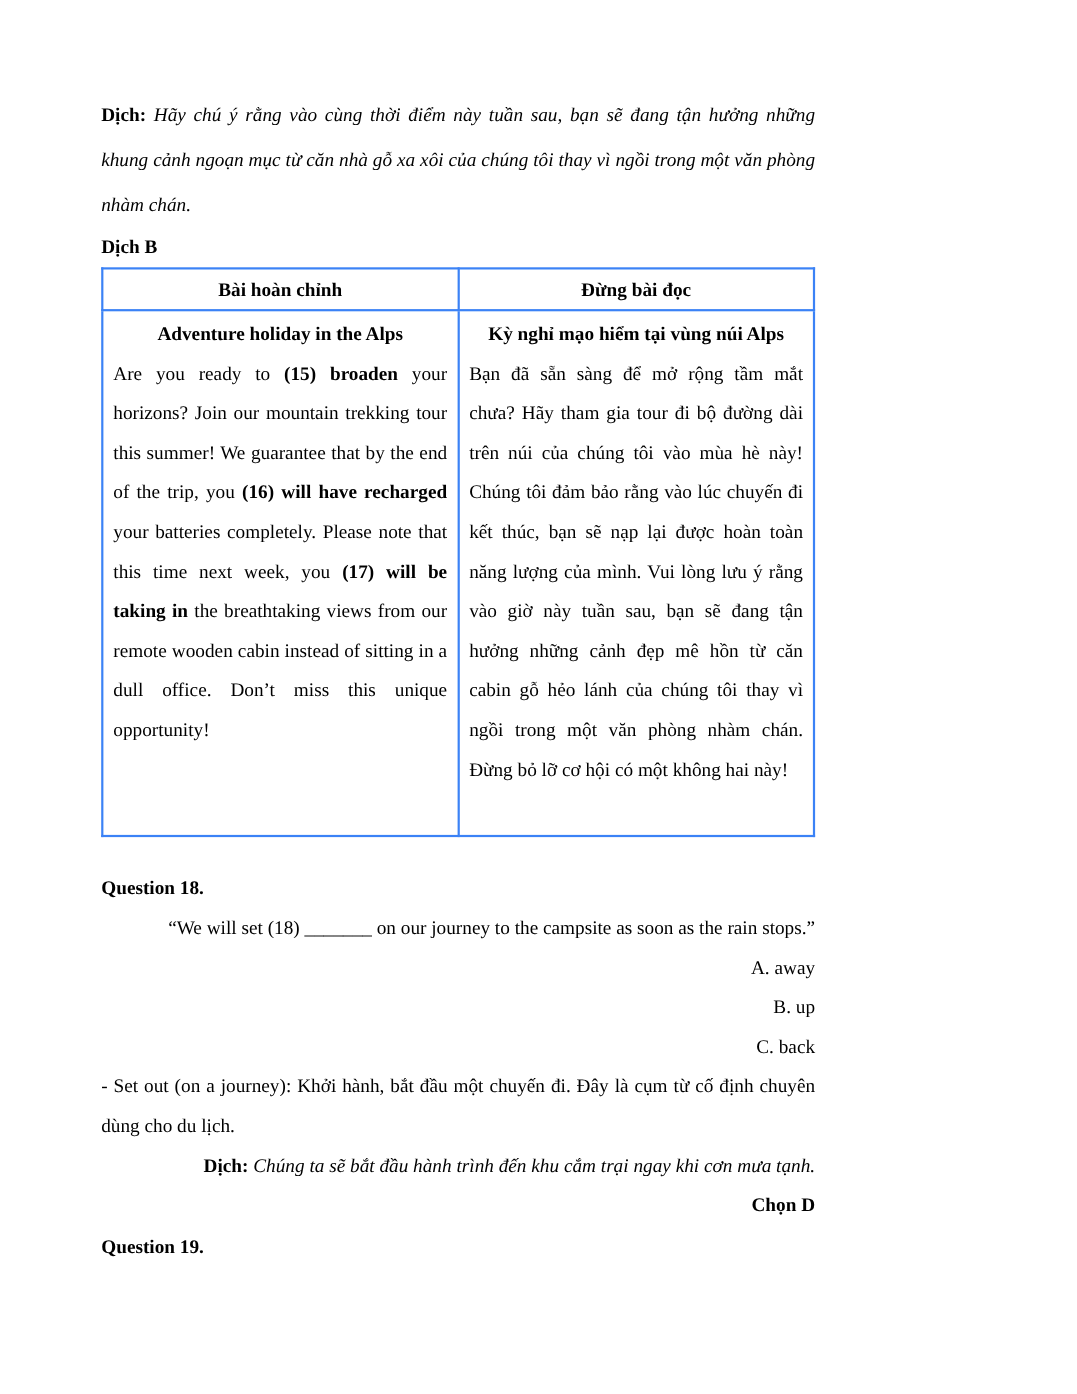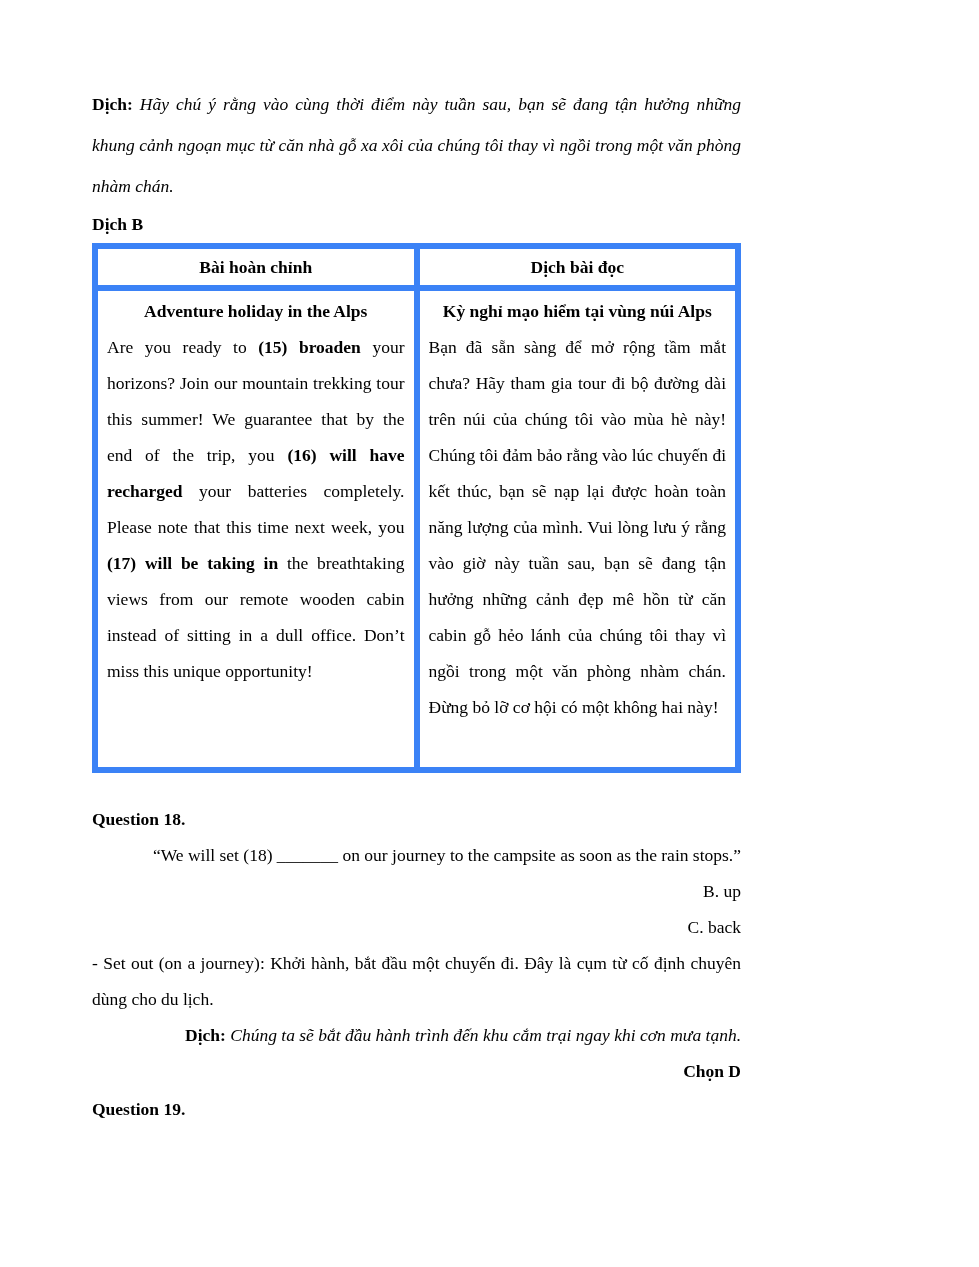--- a/index.html
+++ b/index.html
@@ -31,21 +31,21 @@
     line-height: 34px;
     margin-bottom: 2px;
   }
   table.trans-table {
     width: 100%;
     border-collapse: collapse;
     table-layout: fixed;
   }
   table.trans-table th,
   table.trans-table td {
-    border: 6px solid #3b82f6;
+    border: 2px solid #3b82f6;
   }
   table.trans-table th {
     width: 50%;
     font-weight: bold;
     text-align: center;
     line-height: 26px;
     padding: 5px 8px;
     font-size: 17.5px;
   }
   table.trans-table td {
@@ -86,37 +86,38 @@
 <div class="page">
 
   <p class="intro-para"><span class="dich-label">Dịch:</span> <span class="dich-text">Hãy chú ý rằng vào cùng thời điểm này tuần sau, bạn sẽ đang tận hưởng những khung cảnh ngoạn mục từ căn nhà gỗ xa xôi của chúng tôi thay vì ngồi trong một văn phòng nhàm chán.</span></p>
 
   <p class="chon">Dịch B</p>
 
   <table class="trans-table">
     <tbody>
         <tr>
       <th>Bài hoàn chỉnh</th>
-      <th>Dịch bài đọc</th>
+      <th>Đừng bài đọc</th>
     </tr>
     <tr>
       <td>
         <div class="cell-title">Adventure holiday in the Alps</div>
         <div class="cell-body"><span>Are you ready to </span><b>(15) broaden</b><span> your horizons? Join our mountain trekking tour this summer! We guarantee that by the end of the trip, you </span><b>(16) will have recharged</b><span> your batteries completely. Please note that this time next week, you </span><b>(17) will be taking in</b><span> the breathtaking views from our remote wooden cabin instead of sitting in a dull office. Don’t miss this unique opportunity!</span></div>
       </td>
       <td>
         <div class="cell-title">Kỳ nghỉ mạo hiểm tại vùng núi Alps</div>
         <div class="cell-body">Bạn đã sẵn sàng để mở rộng tầm mắt chưa? Hãy tham gia tour đi bộ đường dài trên núi của chúng tôi vào mùa hè này! Chúng tôi đảm bảo rằng vào lúc chuyến đi kết thúc, bạn sẽ nạp lại được hoàn toàn năng lượng của mình. Vui lòng lưu ý rằng vào giờ này tuần sau, bạn sẽ đang tận hưởng những cảnh đẹp mê hồn từ căn cabin gỗ hẻo lánh của chúng tôi thay vì ngồi trong một văn phòng nhàm chán. Đừng bỏ lỡ cơ hội có một không hai này!</div>
       </td>
     </tr>
   </tbody>
     </table>
 
   <p class="q-title">Question 18.</p>
   <p class="line stem">“We will set (18) _______ on our journey to the campsite as soon as the rain stops.”</p>
+  <p class="line">A. away</p>
   <p class="line">B. up</p>
   <p class="line">C. back</p>
   <p class="line justify">- Set out (on a journey): Khởi hành, bắt đầu một chuyến đi. Đây là cụm từ cố định chuyên dùng cho du lịch.</p>
   <p class="line"><span class="dich-label">Dịch:</span> <span class="dich-text">Chúng ta sẽ bắt đầu hành trình đến khu cắm trại ngay khi cơn mưa tạnh.</span></p>
   <p class="line chon">Chọn D</p>
   <p class="q-title" style="margin-top:0;">Question 19.</p>
 
 </div>
 
 </body></html>

